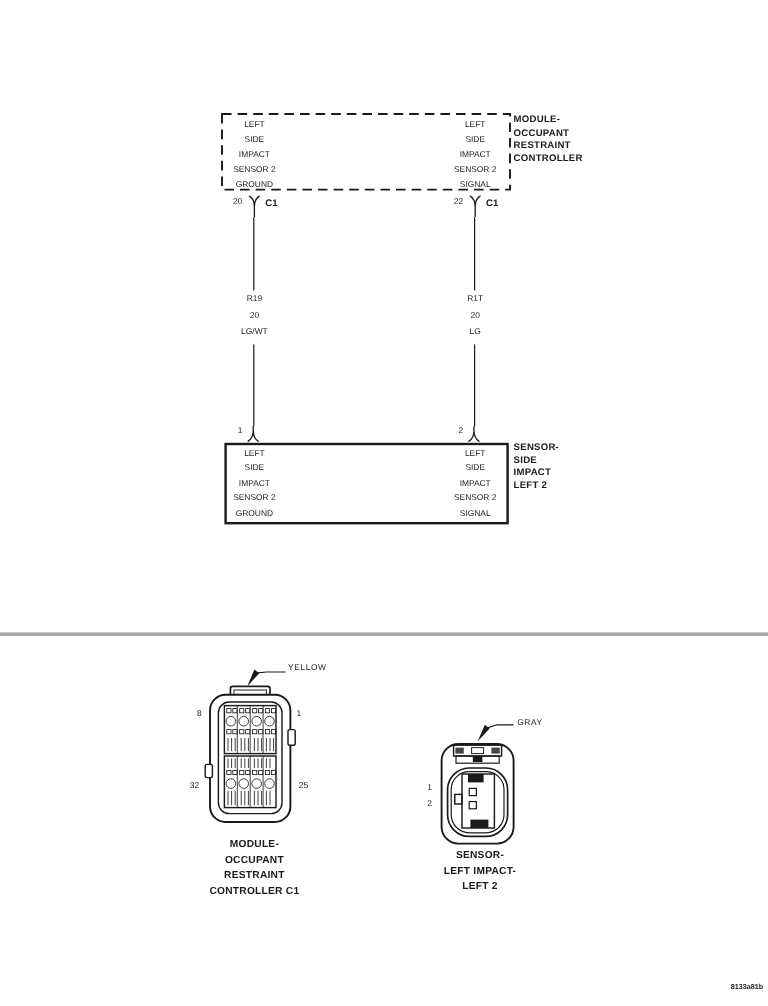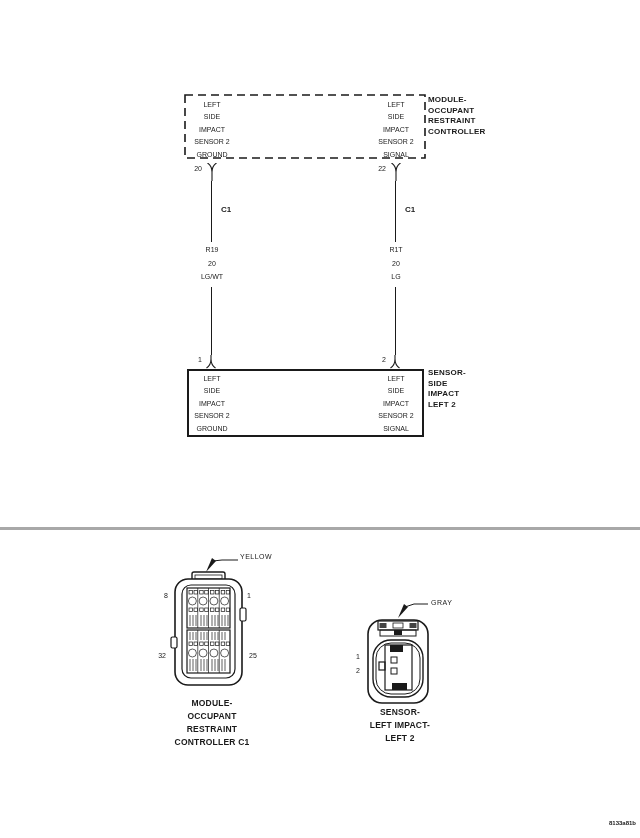--- a/index.html
+++ b/index.html
@@ -2,21 +2,21 @@
 <html><head>
 <meta charset="utf-8">
 <style>
   html,body{margin:0;padding:0;background:#fff;}
   .canvas{position:relative;width:640px;height:838px;background:#ffffff;overflow:hidden;
           font-family:"Liberation Sans",sans-serif;color:#1a1a1a;}
   .abs{position:absolute;}
   .sig{font-size:7px;line-height:12.4px;text-align:center;width:48px;}
   .boxname{font-weight:bold;font-size:8px;line-height:10.5px;letter-spacing:0.2px;white-space:nowrap;}
   .pinnum{font-size:7px;}
-  .cid{font-size:8px;font-weight:bold;margin-top:40px;}
+  .cid{font-size:8px;font-weight:bold;}
   .wirelabel{font-size:7px;line-height:13.5px;text-align:center;width:40px;}
   .caption{font-weight:bold;font-size:8.5px;line-height:13px;text-align:center;letter-spacing:0.2px;}
   .cornerpin{font-size:7px;}
   .callout{font-size:7px;letter-spacing:0.5px;}
   .dividerbar{background:#a8a8a8;}
   .wire{width:1px;background:#1a1a1a;}
   .solidbox{border:2px solid #1a1a1a;box-sizing:border-box;}
   .diagid{font-size:6px;font-weight:bold;text-align:right;}
   svg{display:block;}
 </style>

